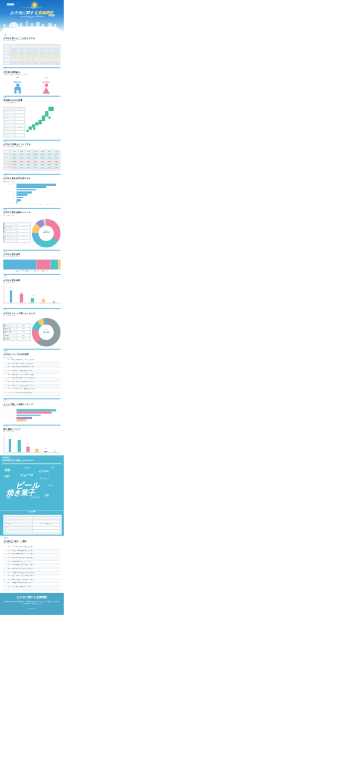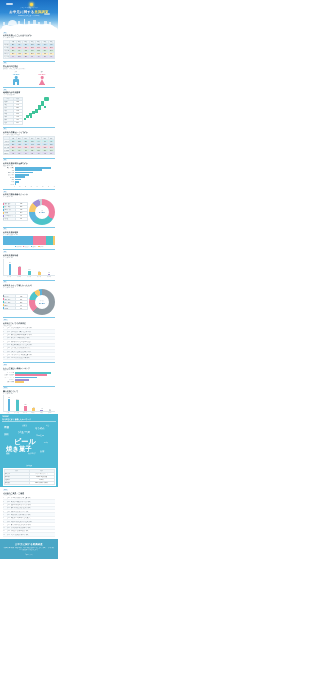--- a/index.html
+++ b/index.html
@@ -3,21 +3,21 @@
 <meta charset="utf-8">
 <style>
   html,body{margin:0;padding:0;}
   body{
     width:58px;height:700px;overflow:hidden;
     background:#ffffff;
     font-family:"Liberation Sans","DejaVu Sans",sans-serif;
     font-size:1.6px;line-height:1.25;color:#444;
     -webkit-font-smoothing:none;
   }
-  .page{width:58px;height:700px;position:relative;}
+  .page{width:58px;height:700px;position:relative;font-style:italic;}
 
   
   .hero{position:relative;height:30px;width:58px;overflow:hidden;
     background:linear-gradient(180deg,#1a6fc4 0%,#2f8ad6 42%,#6fb6e6 68%,#bfe0f4 86%,#eaf6fc 100%);}
   .sun{position:absolute;left:30px;top:3.2px;width:2.6px;height:2.6px;border-radius:50%;
     background:#ffdb4d;box-shadow:0 0 2px 1px rgba(255,225,90,.7);}
   .cloudA{position:absolute;left:6px;top:3px;width:7px;height:2px;border-radius:2px;background:rgba(255,255,255,.75);}
   .cloudB{position:absolute;left:44px;top:13px;width:6px;height:1.6px;border-radius:2px;background:rgba(255,255,255,.55);}
   .hero-sub{position:absolute;left:0;right:0;top:6.5px;text-align:center;color:#cfe8fa;font-size:1.5px;letter-spacing:.1px;}
   .hero-title{position:absolute;left:0;right:0;top:9.5px;text-align:center;color:#ffffff;

